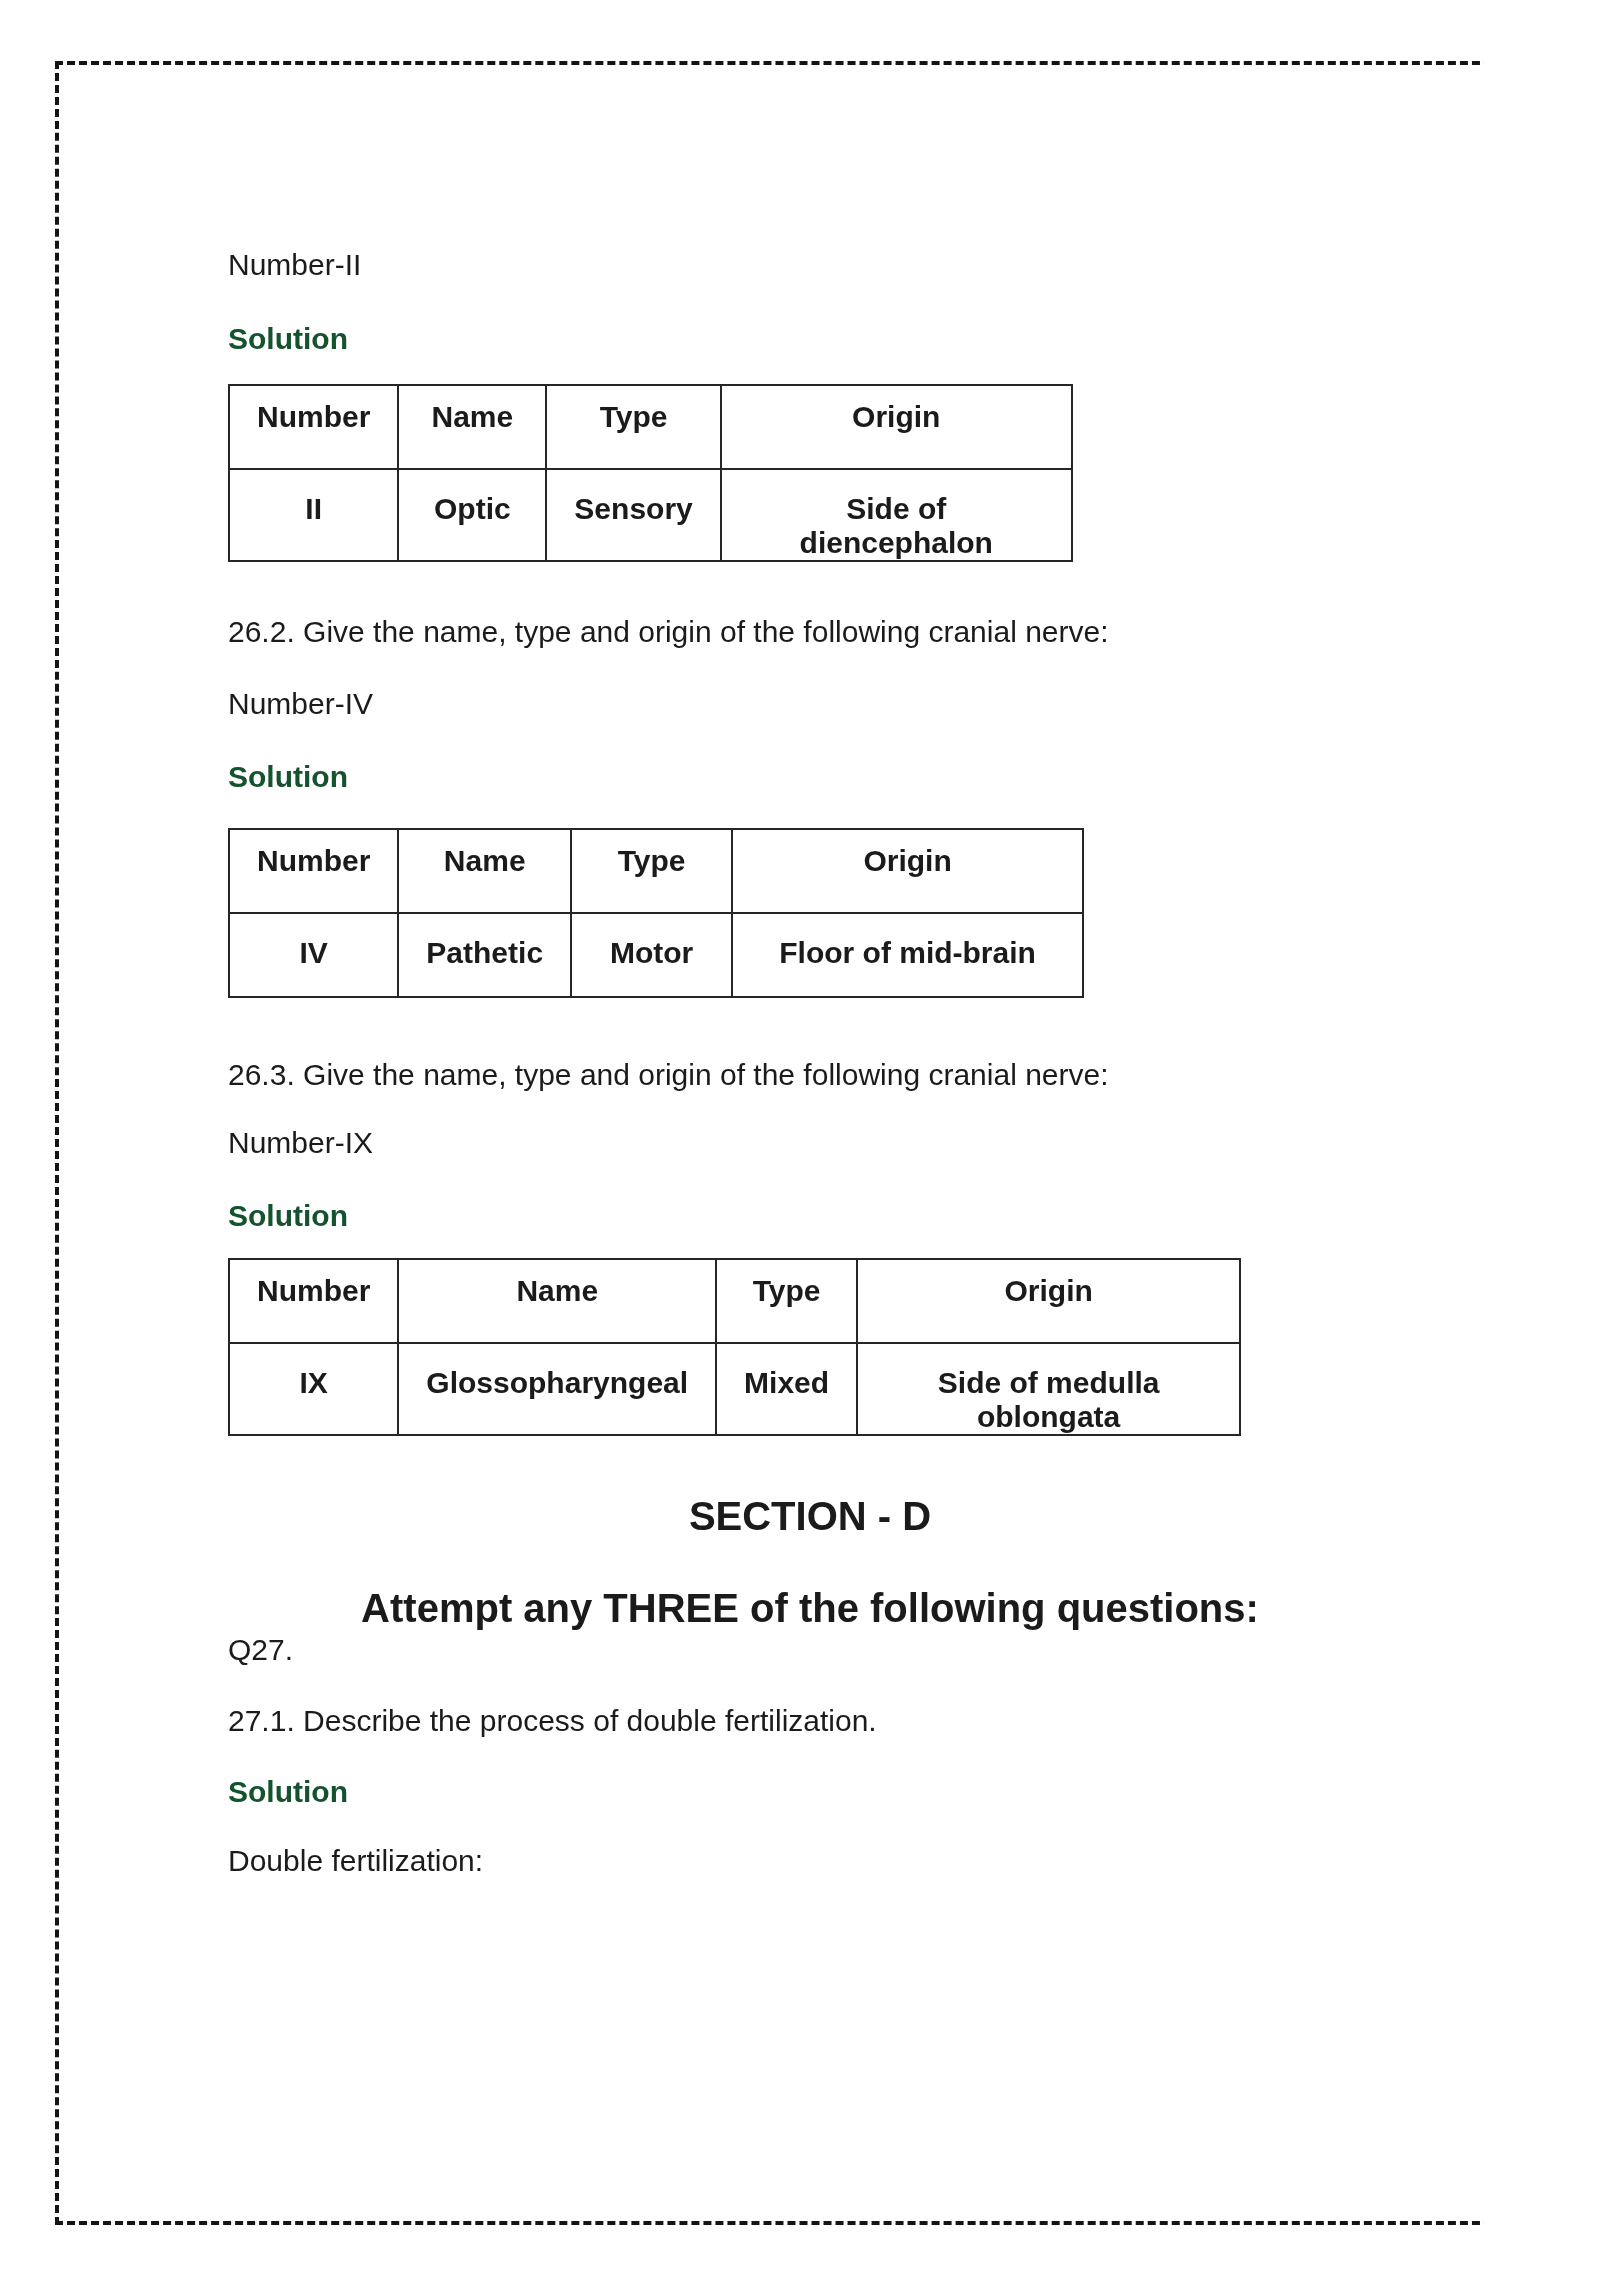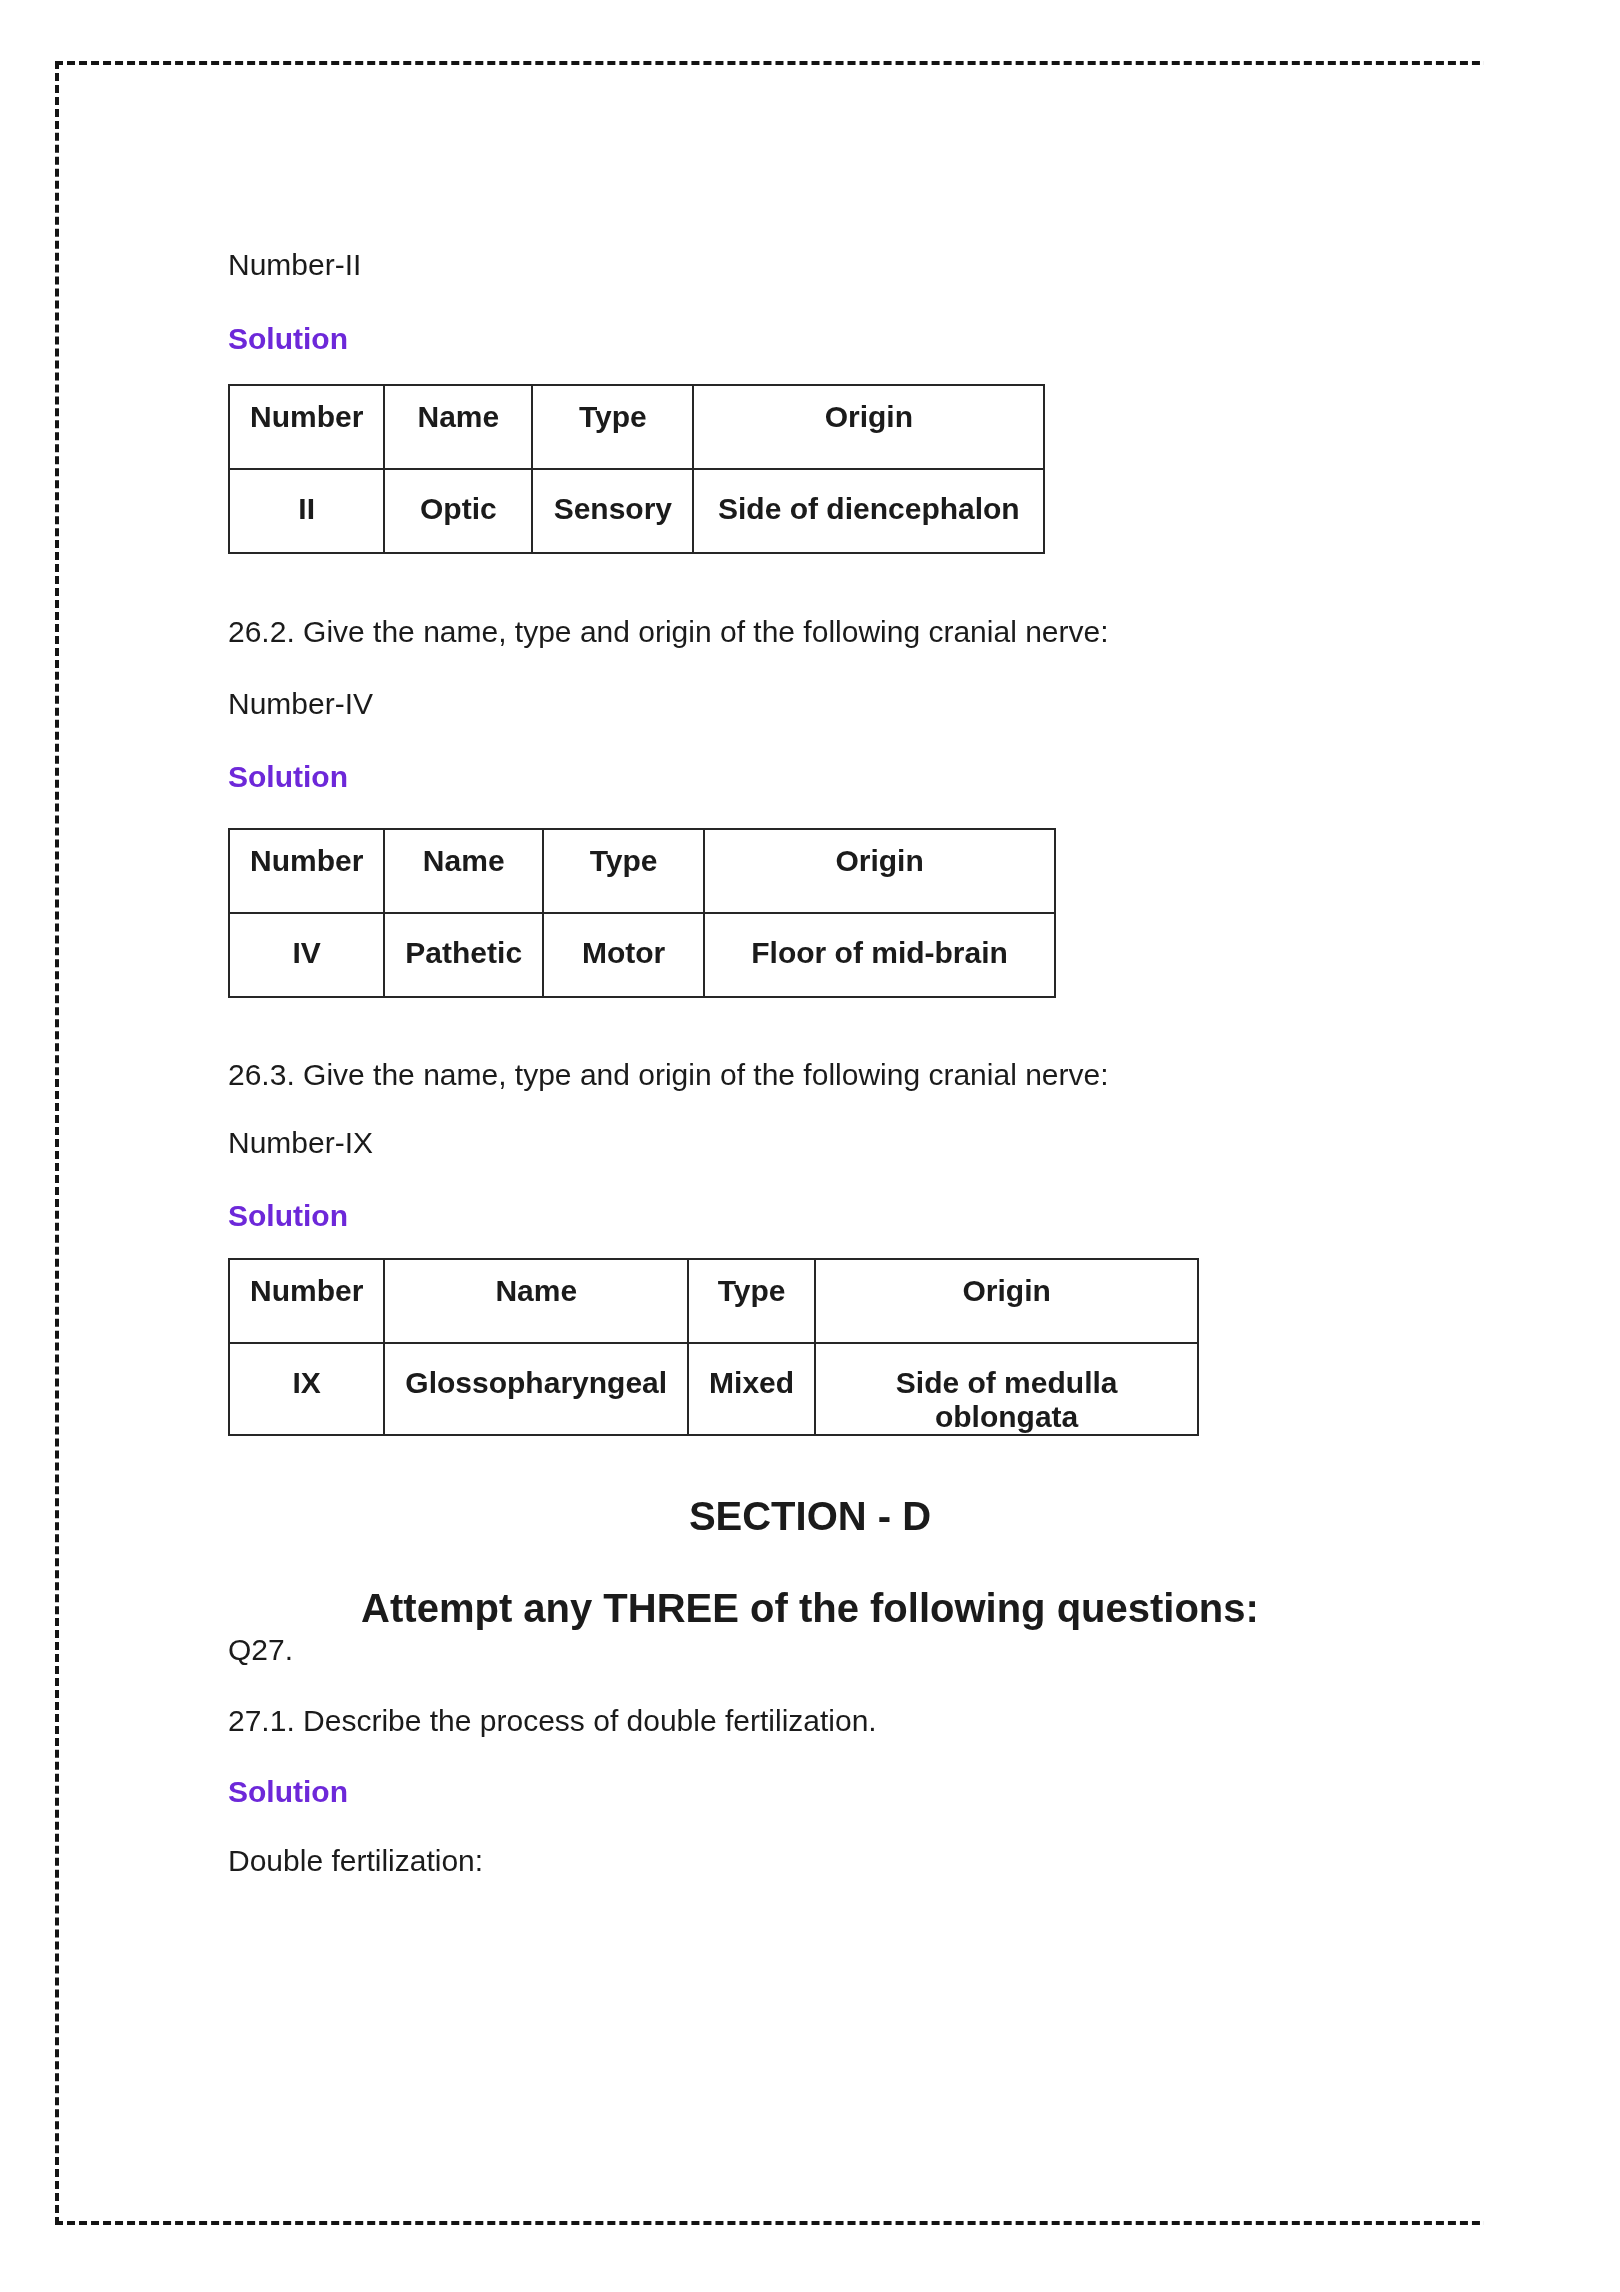--- a/index.html
+++ b/index.html
@@ -35,39 +35,39 @@
     position: absolute;
     left: 55px;
     width: 1510px;
     text-align: center;
     font-size: 40px;
     font-weight: bold;
     line-height: 1.2;
   }
   .bold { font-weight: normal; }
   .solution {
-    color: #6d28d9;
+    color: #14532d;
     font-weight: 600;
   }
   table.nerve {
     position: absolute;
     left: 228px;
     border-collapse: collapse;
     table-layout: fixed;
     font-size: 30px;
     color: #1b1b1b;
     border: 2.9px solid #262626;
   }
   table.nerve th, table.nerve td {
     border: 2px solid #262626;
     text-align: center;
     vertical-align: top;
     box-sizing: border-box;
     height: 84px;
-    padding: 0 20px;
+    padding: 0 27px;
     overflow: hidden;
   }
   table.nerve th { padding-top: 13.7px; font-weight: bold; }
   table.nerve td { padding-top: 21.6px; font-weight: bold; }
 </style>
 </head>
 <body>
 
 <div class="page">
   <div class="border-box"></div>

